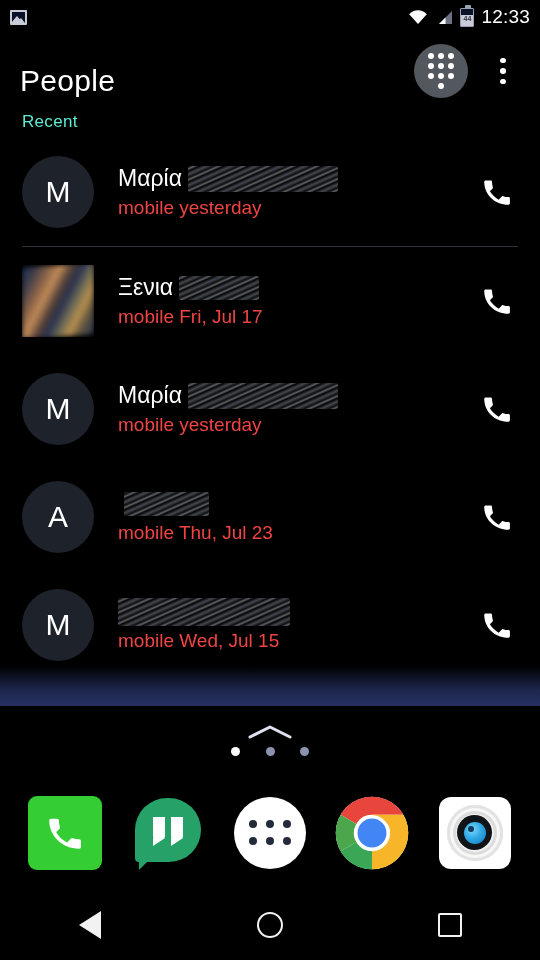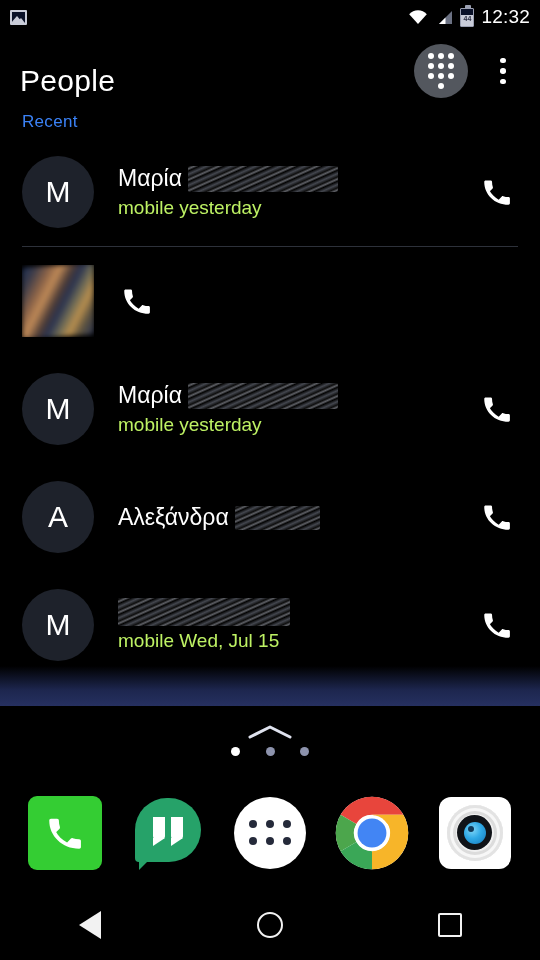--- a/index.html
+++ b/index.html
@@ -103,21 +103,21 @@
     display:flex; flex-direction:column; align-items:center;
     justify-content:center; gap:5px;
   }
   #overflow-button i {
     width:5.5px; height:5.5px; border-radius:50%; background:#fff; display:block;
   }
   
   #contact-list { position:relative; }
   .section-label {
     padding:14px 22px 6px 22px;
-    color:#3b82f6; font-size:17px; letter-spacing:.3px;
+    color:#5eead4; font-size:17px; letter-spacing:.3px;
   }
   .divider {
     height:1px; margin:0 22px;
     background:rgba(160,175,210,.28);
   }
   .contact-row {
     display:flex; align-items:center;
     height:108px; padding:0 0 0 22px;
     position:relative;
   }
@@ -140,21 +140,21 @@
   .avatar-photo-wrap {
     width:72px; height:72px; flex-shrink:0; overflow:hidden;
     display:flex; align-items:center; justify-content:center;
   }
   .contact-text { flex:1; padding-left:24px; min-width:0; }
   .contact-name {
     color:#ffffff; font-size:23px; line-height:29px;
     white-space:nowrap; position:relative; display:inline-block;
   }
   .contact-sub {
-    color:#bef264; font-size:19px; line-height:26px; margin-top:2px;
+    color:#ef4444; font-size:19px; line-height:26px; margin-top:2px;
     white-space:nowrap;
   }
   
   .redact {
     display:inline-block; vertical-align:middle;
     position:relative; overflow:hidden;
     background:
       repeating-linear-gradient(-24deg,
         rgba(255,255,255,.00) 0px,
         rgba(235,240,255,.40) 2px,
@@ -295,21 +295,21 @@
       </span>
       <span class="signal-icon">
         <svg width="18" height="15" viewBox="0 0 18 15">
           <path d="M17 14 L17 1 L4 14 Z" fill="#6b7183"></path>
           <path d="M10.5 14 L10.5 7.5 L4 14 Z" fill="#ffffff"></path>
         </svg>
       </span>
       <span class="battery-icon">
         <span class="battery-fill" style="height:62%">44</span>
       </span>
-      <span id="status-time">12:32</span>
+      <span id="status-time">12:33</span>
     </div>
   </div>
 
   <div id="people-widget">
 
     <div id="widget-header">
       <span id="widget-title">People</span>
 
       <div id="dialpad-button">
         <span class="keypad-grid">
@@ -356,20 +356,26 @@
         </div>
       </div>
 
       <div class="divider"></div>
 
 
       <div class="contact-row">
         <div class="avatar-photo-wrap">
           <div class="avatar photo"></div>
         </div>
+        <div class="contact-text">
+          <div class="contact-name">
+            <span>Ξενια</span><span class="redact" style="width:80px;height:24px;margin-left:6px;"></span>
+          </div>
+          <div class="contact-sub">mobile Fri, Jul 17</div>
+        </div>
         <div class="call-button">
           <svg width="34" height="34" viewBox="0 0 24 24">
             <path fill="#ffffff" d="M6.6 10.8c1.4 2.8 3.8 5.1 6.6 6.6l2.2-2.2c.3-.3.7-.4 1-.2 1.2.4 2.4.6 3.7.6.6 0 1 .4 1 1V20c0 .6-.4 1-1 1C10.3 21 3 13.7 3 4.9c0-.6.4-1 1-1h3.5c.6 0 1 .4 1 1 0 1.3.2 2.5.6 3.7.1.3 0 .7-.2 1l-2.3 2.2z"></path>
           </svg>
         </div>
       </div>
 
       <div class="contact-row">
         <div class="avatar">
           <span>M</span>
@@ -386,22 +392,23 @@
           </svg>
         </div>
       </div>
 
       <div class="contact-row">
         <div class="avatar">
           <span>A</span>
         </div>
         <div class="contact-text">
           <div class="contact-name">
-            <span>Αλεξάνδρα</span><span class="redact" style="width:85px;height:24px;margin-left:6px;"></span>
+            <span class="redact" style="width:85px;height:24px;margin-left:6px;"></span>
           </div>
+          <div class="contact-sub">mobile Thu, Jul 23</div>
         </div>
         <div class="call-button">
           <svg width="34" height="34" viewBox="0 0 24 24">
             <path fill="#ffffff" d="M6.6 10.8c1.4 2.8 3.8 5.1 6.6 6.6l2.2-2.2c.3-.3.7-.4 1-.2 1.2.4 2.4.6 3.7.6.6 0 1 .4 1 1V20c0 .6-.4 1-1 1C10.3 21 3 13.7 3 4.9c0-.6.4-1 1-1h3.5c.6 0 1 .4 1 1 0 1.3.2 2.5.6 3.7.1.3 0 .7-.2 1l-2.3 2.2z"></path>
           </svg>
         </div>
       </div>
 
       <div class="contact-row">
         <div class="avatar">

